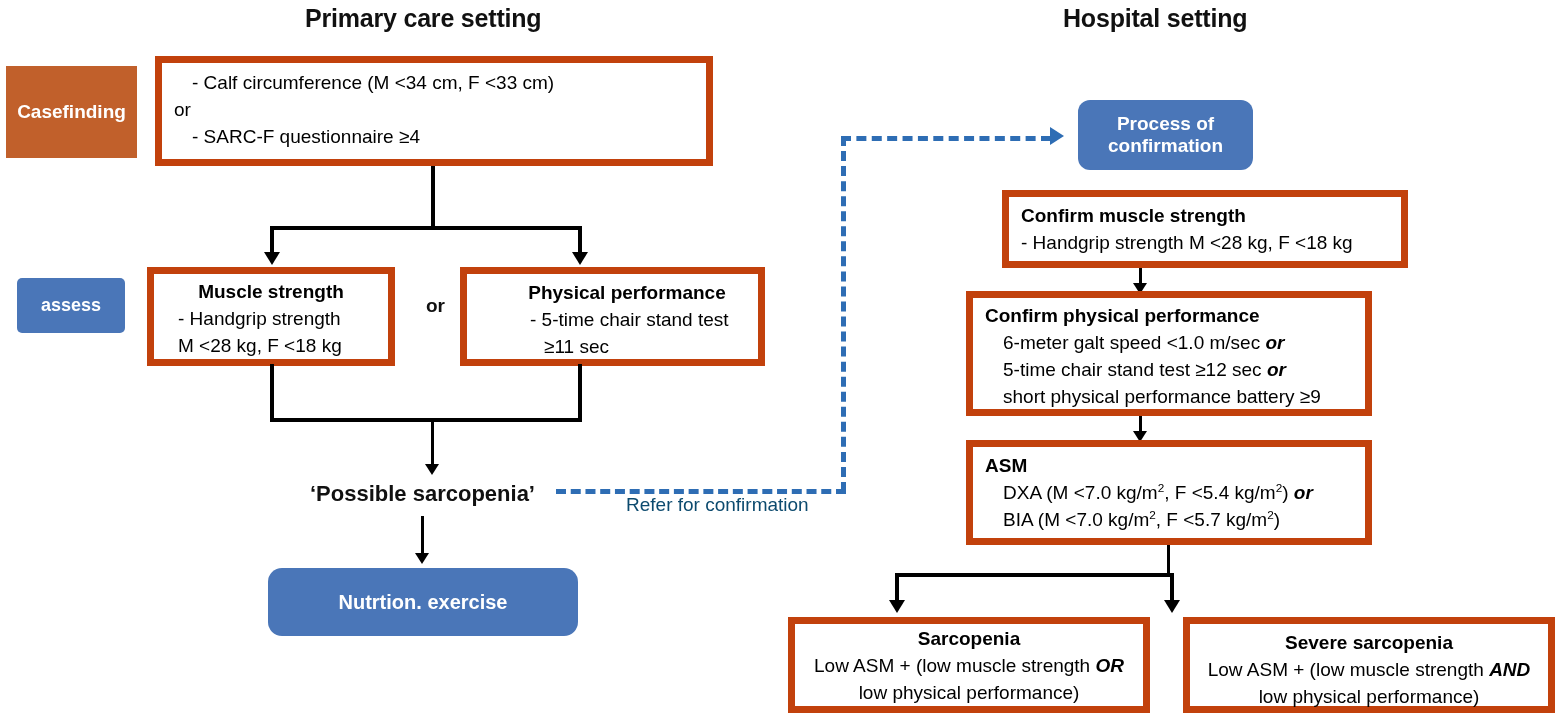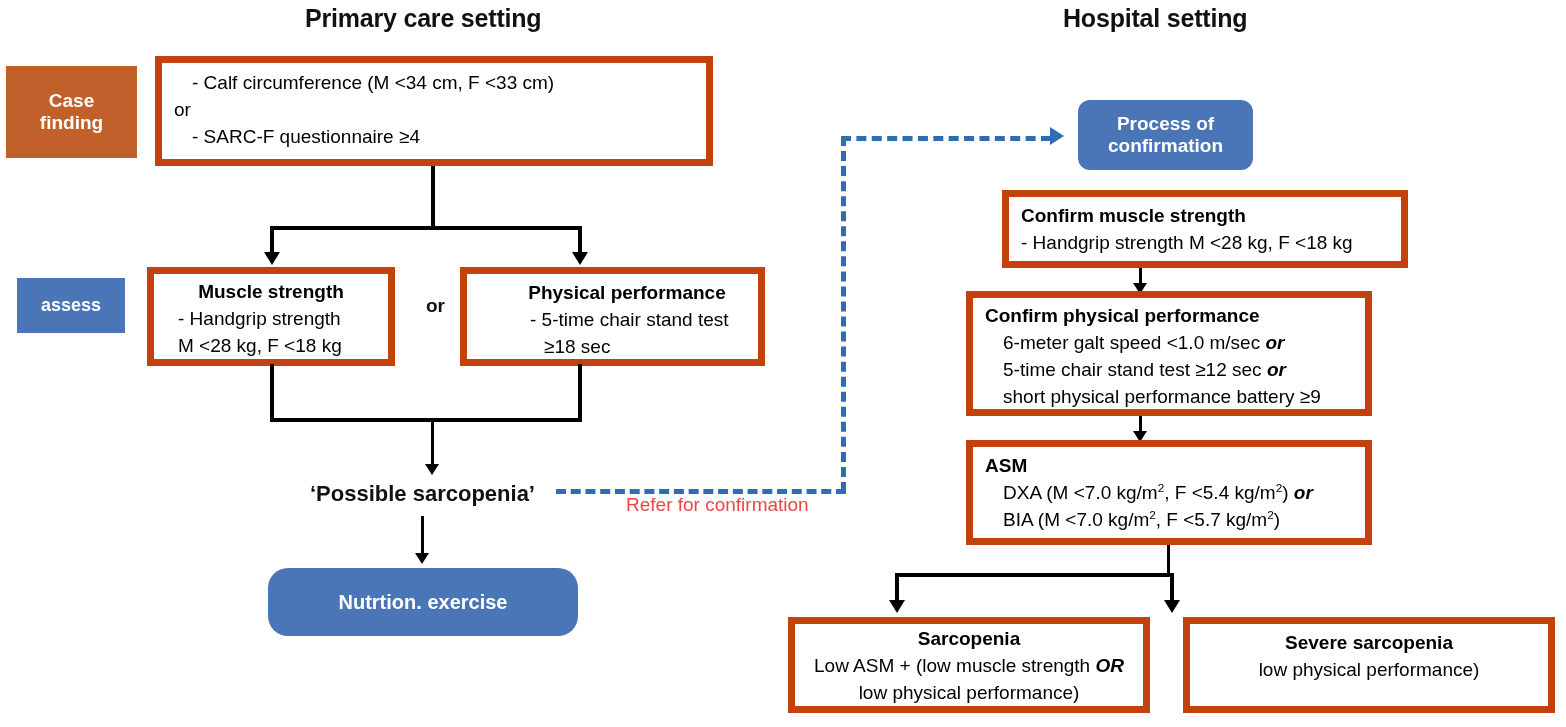--- a/index.html
+++ b/index.html
@@ -38,31 +38,31 @@
     color: #ffffff;
     font-weight: bold;
     line-height: 1.15;
   }
   .chip-orange {
     background: #C1602B;
     font-size: 19px;
   }
   .chip-blue {
     background: #4A76B8;
-    border-radius: 0;
+    border-radius: 5px;
     font-size: 18px;
   }
   .chip-blue-lg {
     background: #4A76B8;
     border-radius: 12px;
     font-size: 19px;
   }
   .chip-blue-wide {
     background: #4A76B8;
-    border-radius: 20px;
+    border-radius: 14px;
     font-size: 20px;
   }
 
   
   .box {
     border: 7px solid #c2410c;
     background: #ffffff;
     box-sizing: border-box;
   }
   .box-inner {
@@ -104,21 +104,21 @@
   }
   .dash-arrow {
     width: 0; height: 0;
     border-top: 9px solid transparent;
     border-bottom: 9px solid transparent;
     border-left: 14px solid #2E6DB4;
   }
 
   .plain-label {
     font-size: 19px;
-    color: #ef4444;
+    color: #0c4a6e;
     white-space: nowrap;
   }
   .possible-label {
     font-size: 22px;
     font-weight: bold;
     color: #111111;
     white-space: nowrap;
   }
   .or-label {
     font-size: 19px;
@@ -128,21 +128,21 @@
   sup { font-size: 0.62em; vertical-align: super; }
 </style>
 </head>
 <body>
 
 <div id="canvas">
 
   <div class="abs section-title" style="left:1063px; top:4px;">Hospital setting</div>
   <div class="abs section-title" style="left:305px; top:4px;">Primary care setting</div>
 
-  <div class="abs chip chip-orange" style="left:6px; top:66px; width:131px; height:92px; flex-direction:column;">
+  <div class="abs chip chip-orange" style="left:6px; top:66px; width:131px; height:92px; flex-direction:row;">
     <span>Case</span>
     <span>finding</span>
   </div>
 
   <div class="abs box" style="left:155px; top:56px; width:558px; height:110px;">
     <div class="box-inner" style="padding-top:7px;">
       <div class="indent">- Calf circumference (M &lt;34 cm, F &lt;33 cm)</div>
       <div>or</div>
       <div class="indent">- SARC-F questionnaire ≥4</div>
     </div>
@@ -164,21 +164,21 @@
       <div style="text-align:left; padding-left:12px;">M &lt;28 kg, F &lt;18 kg</div>
     </div>
   </div>
 
   <div class="abs or-label" style="left:426px; top:295px;">or</div>
 
   <div class="abs box" style="left:460px; top:267px; width:305px; height:99px;">
     <div class="box-inner centered" style="padding-top:6px;margin-left:29px;">
       <div class="bold">Physical performance</div>
       <div style="text-align:left; padding-left:22px;">- 5-time chair stand test</div>
-      <div style="text-align:left; padding-left:36px;">≥18 sec</div>
+      <div style="text-align:left; padding-left:36px;">≥11 sec</div>
     </div>
   </div>
 
   <div class="abs vline-thick" style="left:270px; top:364px; height:58px;"></div>
   <div class="abs vline-thick" style="left:578px; top:364px; height:58px;"></div>
   <div class="abs hline-thick" style="left:270px; top:418px; width:312px;"></div>
   <div class="abs vline" style="left:431px; top:418px; height:50px;"></div>
   <div class="abs arrow-down-sm" style="left:425px; top:464px;"></div>
 
   <div class="abs possible-label" style="left:310px; top:481px;">‘Possible sarcopenia’</div>
@@ -246,17 +246,18 @@
     <div class="box-inner centered" style="padding-top:2px;">
       <div class="bold">Sarcopenia</div>
       <div><span>Low ASM + (low muscle strength </span><span class="ital-bold">OR</span></div>
       <div>low physical performance)</div>
     </div>
   </div>
 
   <div class="abs box" style="left:1183px; top:617px; width:372px; height:96px;">
     <div class="box-inner centered" style="padding-top:6px;">
       <div class="bold">Severe sarcopenia</div>
+      <div><span>Low ASM + (low muscle strength </span><span class="ital-bold">AND</span></div>
       <div>low physical performance)</div>
     </div>
   </div>
 
 </div>
 
 </body></html>

